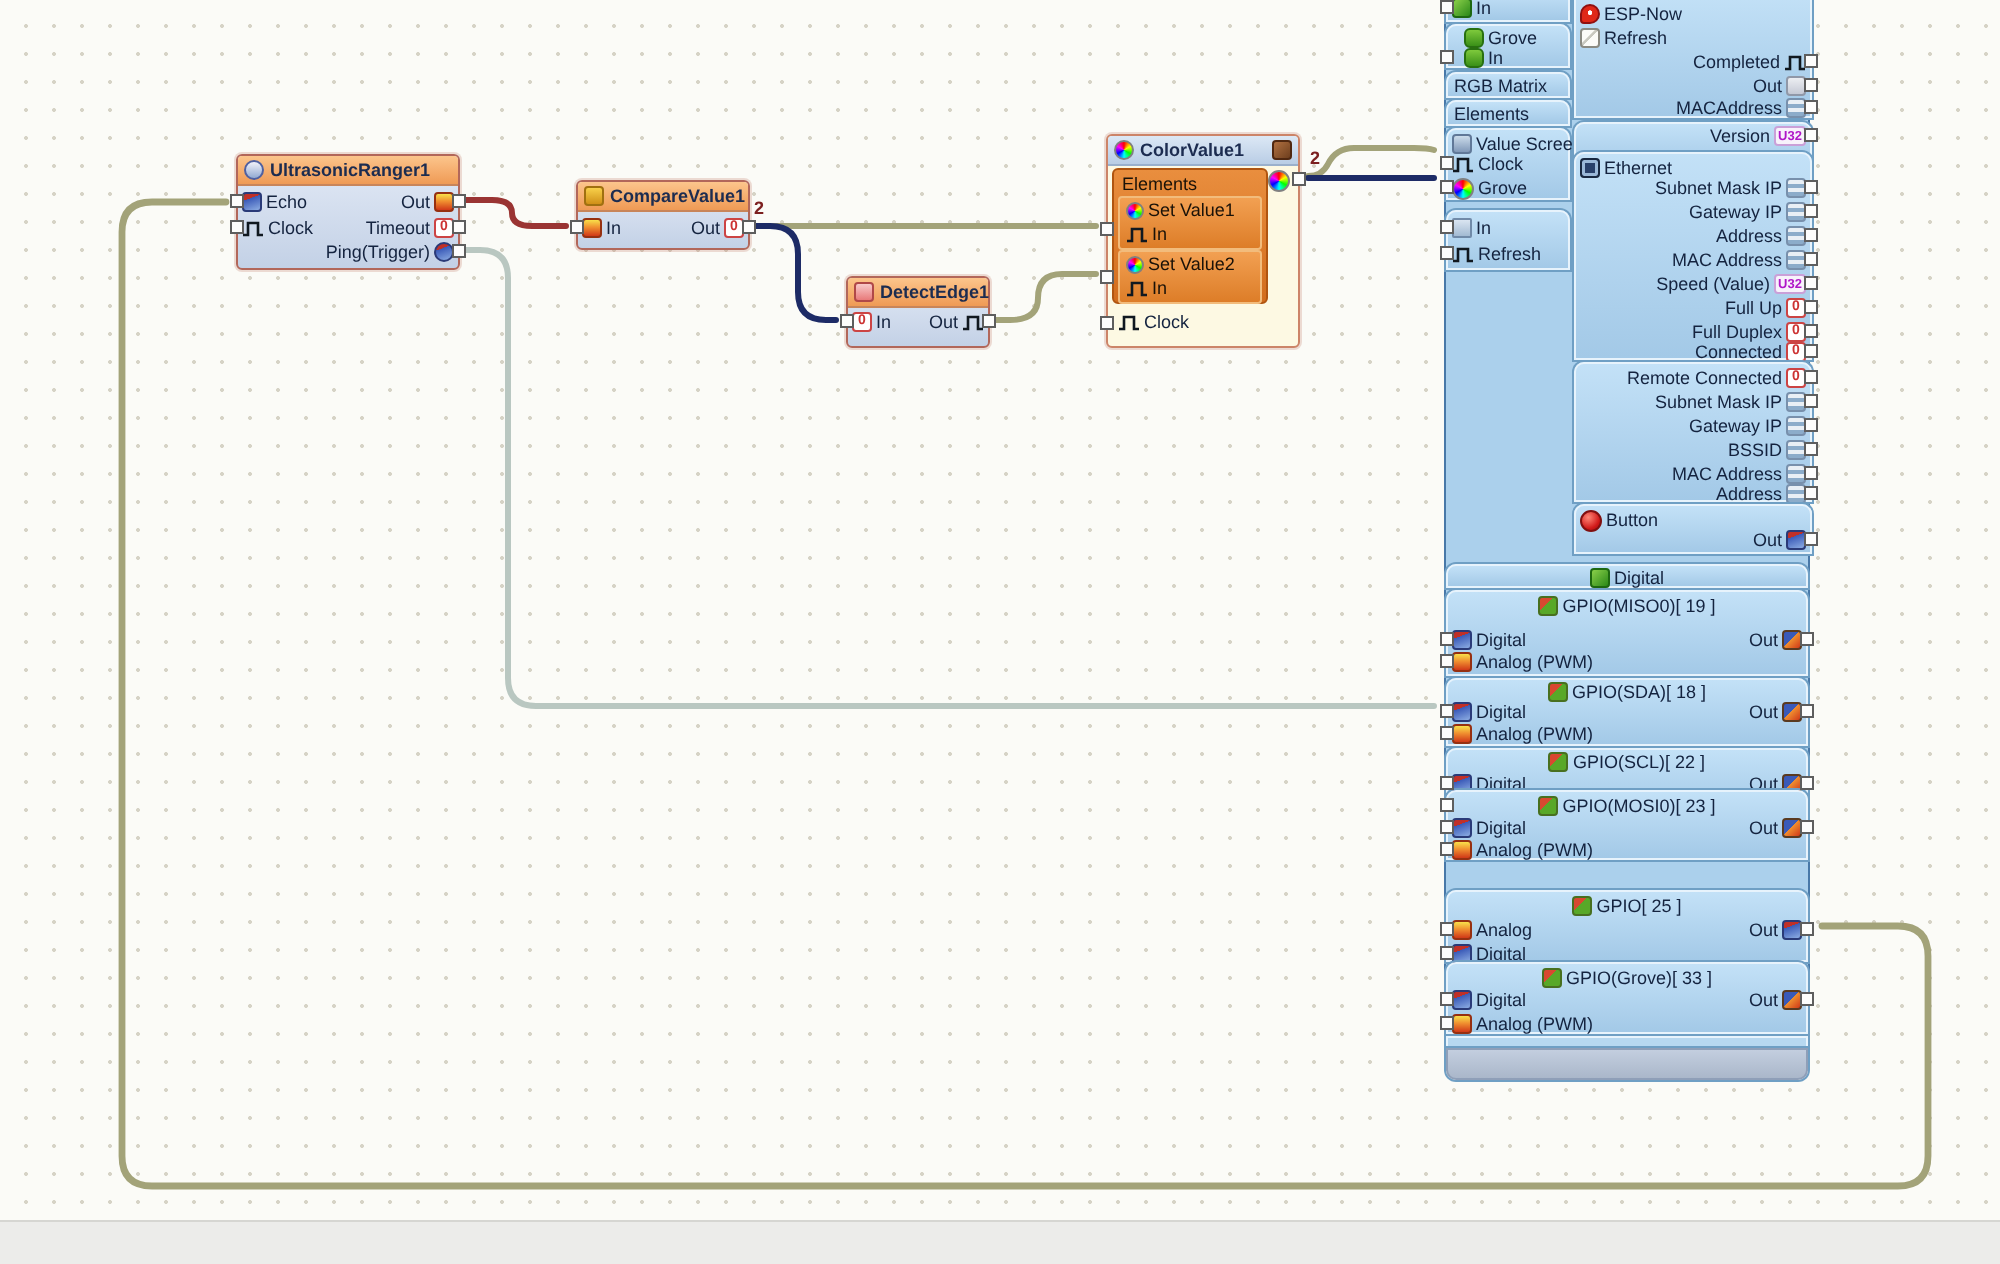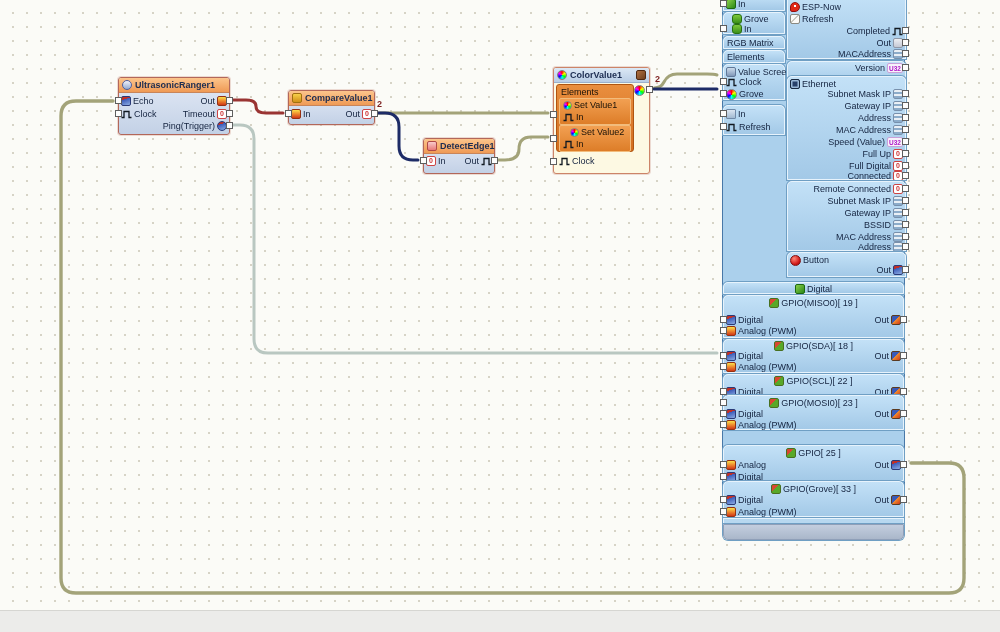--- a/index.html
+++ b/index.html
@@ -178,21 +178,21 @@
           <span>Set Value1</span>
         </div>
         <div class="row" style="top:12px;left:1px">
           <svg class="pulse" width="11" height="9">
               <path d="M0.5,7.5 H3 V1.5 H8 V7.5 H10.5" fill="none" stroke="#101820" stroke-width="1.3"></path>
             </svg>
           <span>In</span>
         </div>
       </div>
       <div class="elsub" style="top:40px">
-        <div class="row" style="top:0;left:8px">
+        <div class="row" style="top:0;left:1px">
           <span class="ic ic-color" style="width:9px;height:9px"></span>
           <span>Set Value2</span>
         </div>
         <div class="row" style="top:12px;left:1px">
           <svg class="pulse" width="11" height="9">
               <path d="M0.5,7.5 H3 V1.5 H8 V7.5 H10.5" fill="none" stroke="#101820" stroke-width="1.3"></path>
             </svg>
           <span>In</span>
         </div>
       </div>
@@ -338,21 +338,21 @@
             <span>Speed (Value)</span>
             <span class="ic ic-u32">U32</span>
             <span class="pin pr"></span>
           </div>
         <div class="row r" style="top:71px">
             <span>Full Up</span>
             <span class="ic ic-bin">0</span>
             <span class="pin pr"></span>
           </div>
         <div class="row r" style="top:83px">
-            <span>Full Digital</span>
+            <span>Full Duplex</span>
             <span class="ic ic-bin">0</span>
             <span class="pin pr"></span>
           </div>
         <div class="row r" style="top:93px">
             <span>Connected</span>
             <span class="ic ic-bin">0</span>
             <span class="pin pr"></span>
           </div>
       </div>
       <div class="bsec" style="top:186px;height:70px">

